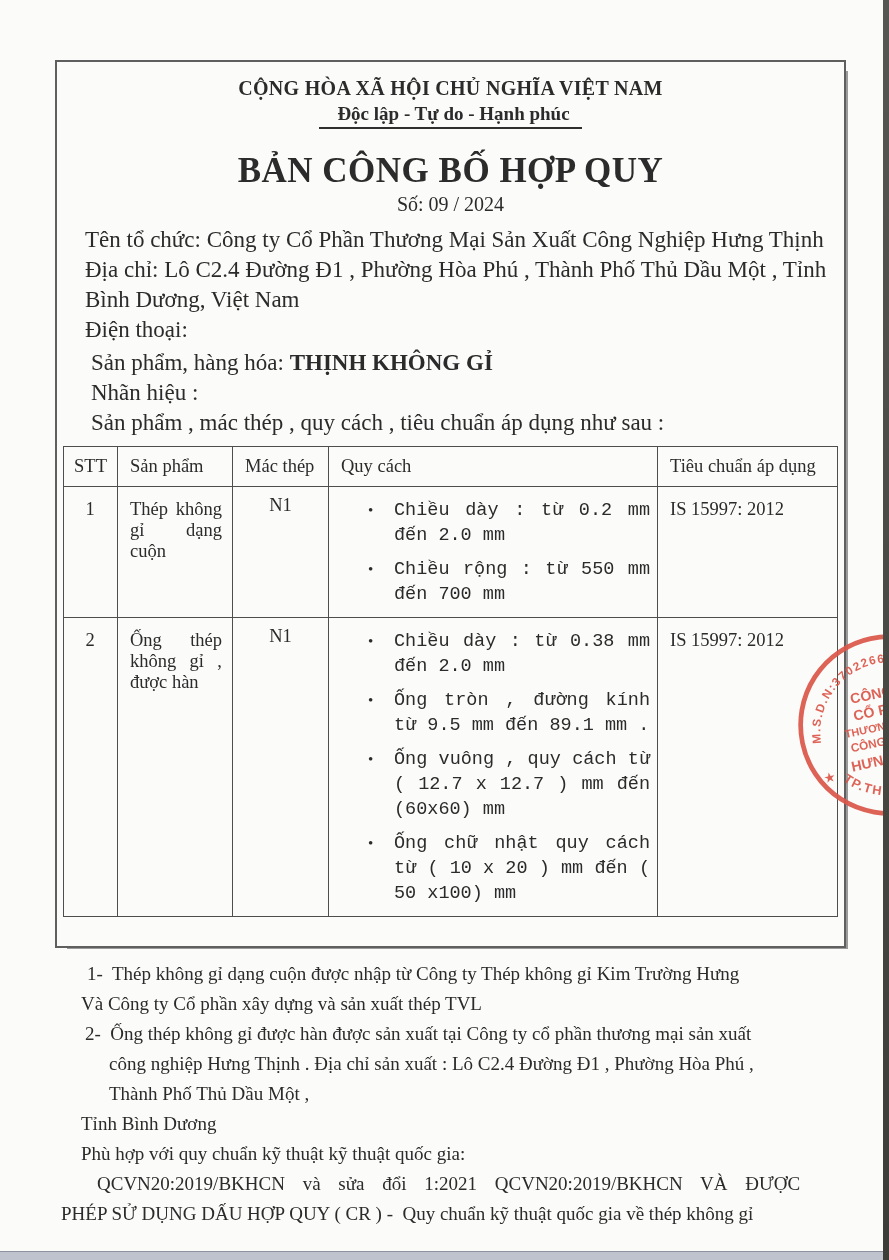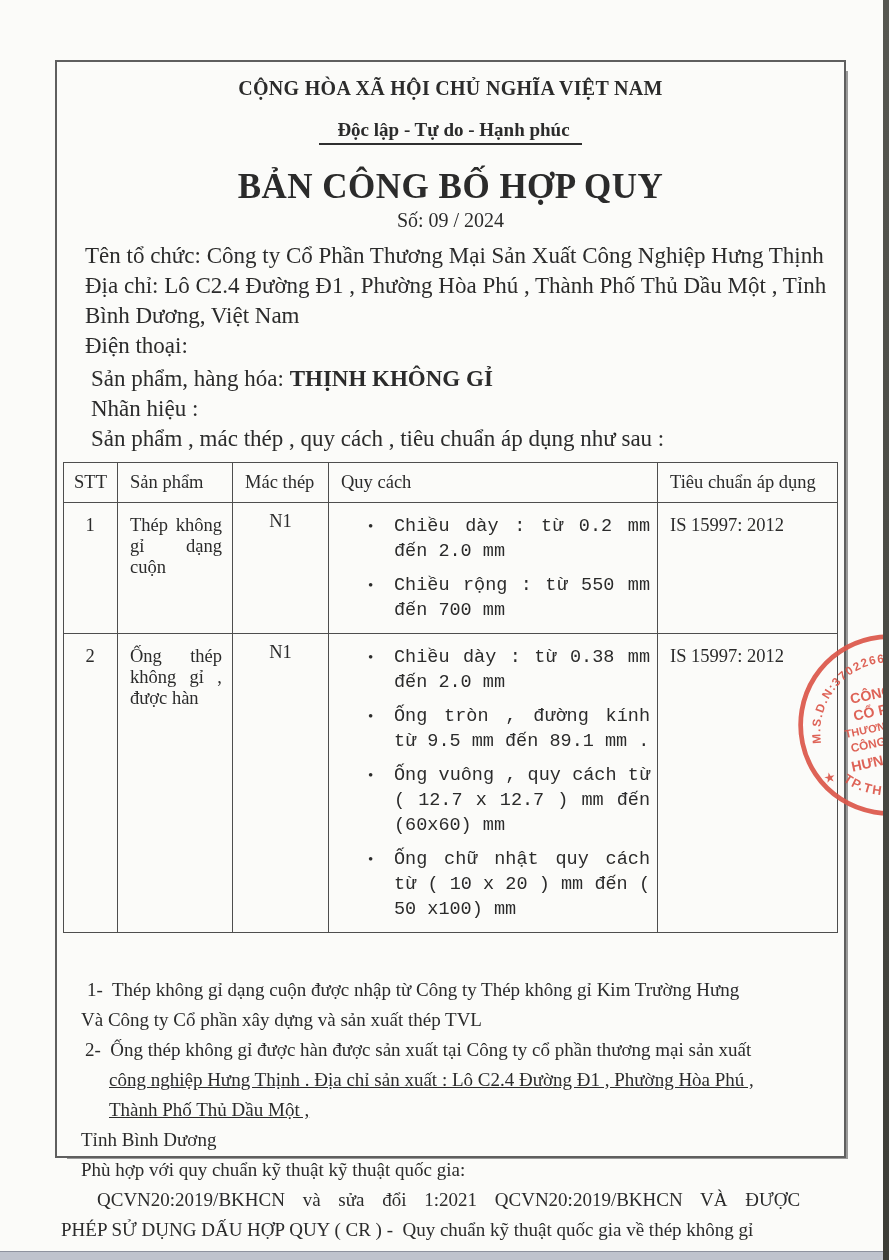--- a/index.html
+++ b/index.html
@@ -3,27 +3,27 @@
 <meta charset="utf-8">
 <style>
   html,body{margin:0;padding:0;}
   .canvas{
     position:relative; width:889px; height:1260px; overflow:hidden;
     background:#fbfbf9;
     font-family:"Liberation Serif","DejaVu Serif",serif;
     color:#2b2b2b;
   }
   .page-frame{
-    position:absolute; left:55px; top:60px; width:791px; height:1098px;
+    position:absolute; left:55px; top:60px; width:791px; height:888px;
     border:2px solid #5f5f5f; box-sizing:border-box;
     box-shadow:7px 6px 0 -5px #9a9a9a;
     padding-top:14px; z-index:1;
   }
   .nat-title{ text-align:center; font-weight:bold; font-size:20px; line-height:24px; letter-spacing:.3px;}
-  .motto{ text-align:center; margin-top:18px; }
+  .motto{ text-align:center; margin-top:2px; }
   .motto span{ display:inline-block; font-weight:bold; font-size:19px; line-height:24px;
     border-bottom:2.5px solid #2f2f2f; padding:0 12px 1px 18px; }
   .doc-title{ text-align:center; font-weight:bold; font-size:35px; line-height:32px; margin-top:26px; letter-spacing:.5px;}
   .doc-number{ text-align:center; font-size:20px; line-height:26px; margin-top:4px; }
   .info{ margin:8px 24px 0 28px; font-size:23px; }
   .info .line{ line-height:30px; white-space:pre; }
   .info .indent{ margin-left:6px; }
   .info .gap{ margin-top:3px; }
   .bold{ font-weight:bold; }
   table.spec{
@@ -43,21 +43,21 @@
   td.cell-prod{ padding:12px 10px 0 12px; text-align:justify; }
   td.cell-grade{ text-align:center; padding-top:8px; }
   td.cell-std{ padding:12px 4px 0 12px; }
   ul.specs{ list-style:none; margin:10px 0 0 0; padding:0 6px 0 38px; }
   ul.specs li{ display:flex; margin-bottom:9px; line-height:25px; }
   ul.specs .blt{ width:26px; flex:0 0 26px; font-size:15px; }
   ul.specs .txt{ flex:1; text-align:justify;font-family:Liberation Mono, monospace; }
   .notes{ margin-top:42px; font-size:19px; }
   .note-line{ line-height:30px; white-space:pre; }
   .ml30{ margin-left:30px; } .ml24{ margin-left:24px; } .ml28{ margin-left:28px; }
-  .ml52{ margin-left:52px;text-decoration:underline; } .ml40{ margin-left:40px; } .ml4{ margin-left:4px; }
+  .ml52{ margin-left:52px; } .ml40{ margin-left:40px; } .ml4{ margin-left:4px; }
   .spread{ word-spacing:13px; }
   .stamp{ position:absolute; left:794px; top:630px; width:190px; height:190px;
     transform:rotate(-12deg); z-index:5; opacity:.92; }
   .edge-right{ position:absolute; right:0; top:0; width:6px; height:1260px;
     background:linear-gradient(to bottom,#565751,#3c3d37); z-index:10; }
   .edge-bottom{ position:absolute; left:0; bottom:0; width:889px; height:8px;
     background:#bfc3cd; border-top:1px solid #8e929e; z-index:9; }
 </style>
 </head>
 <body>

